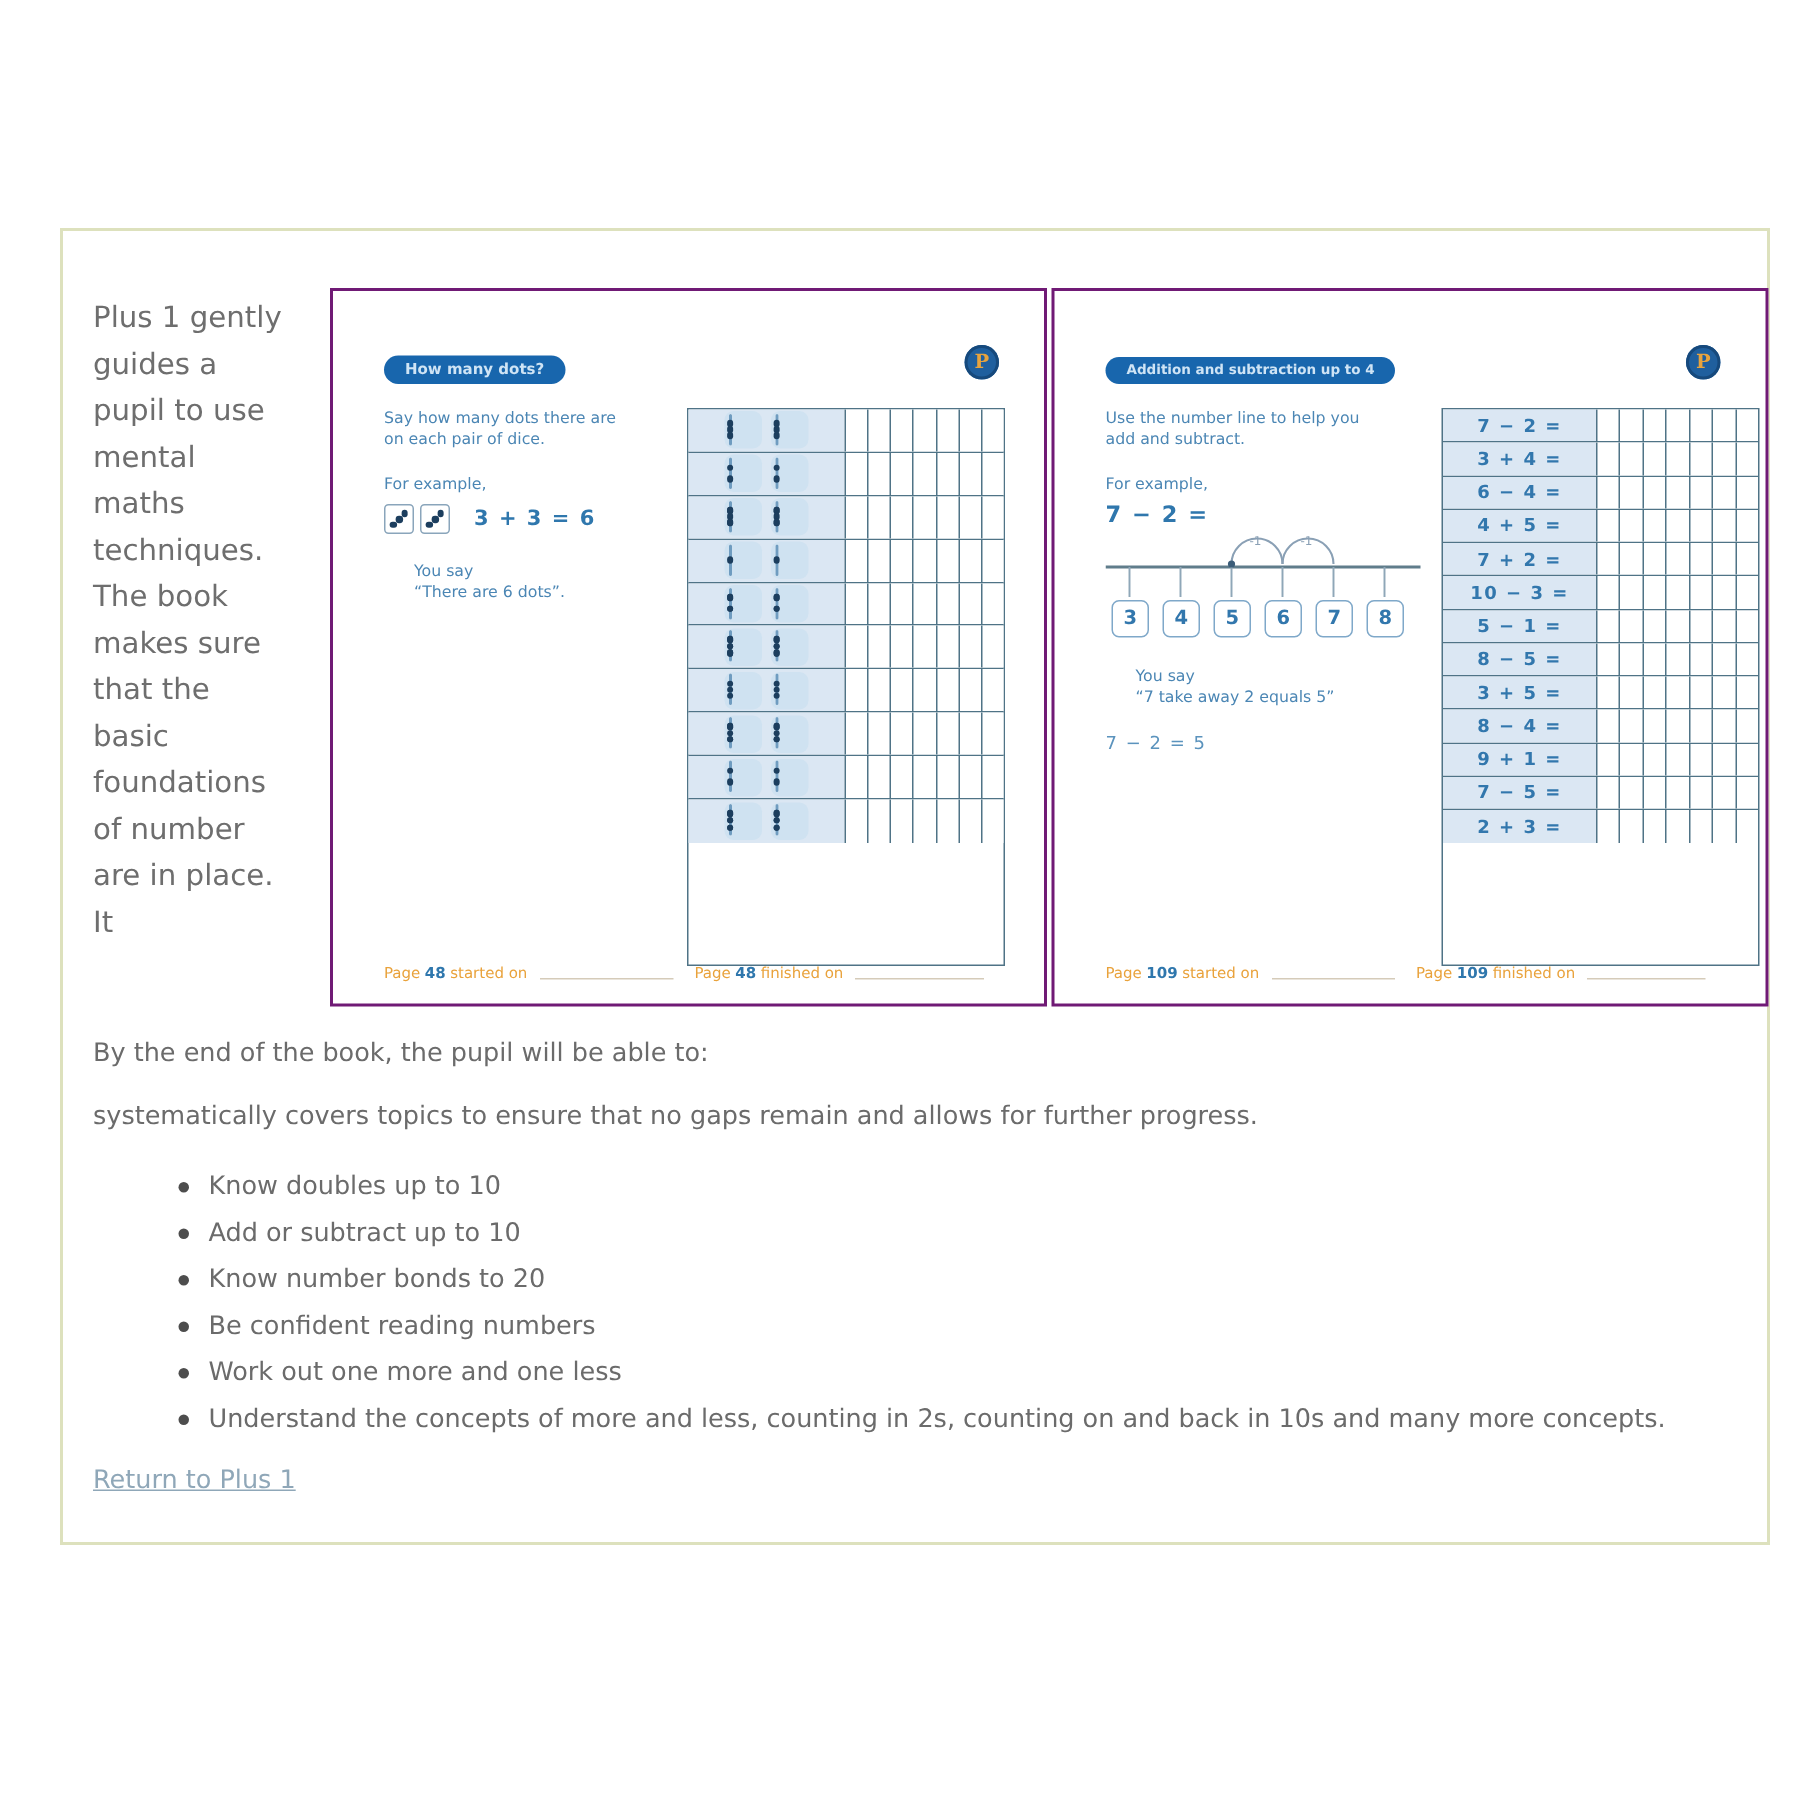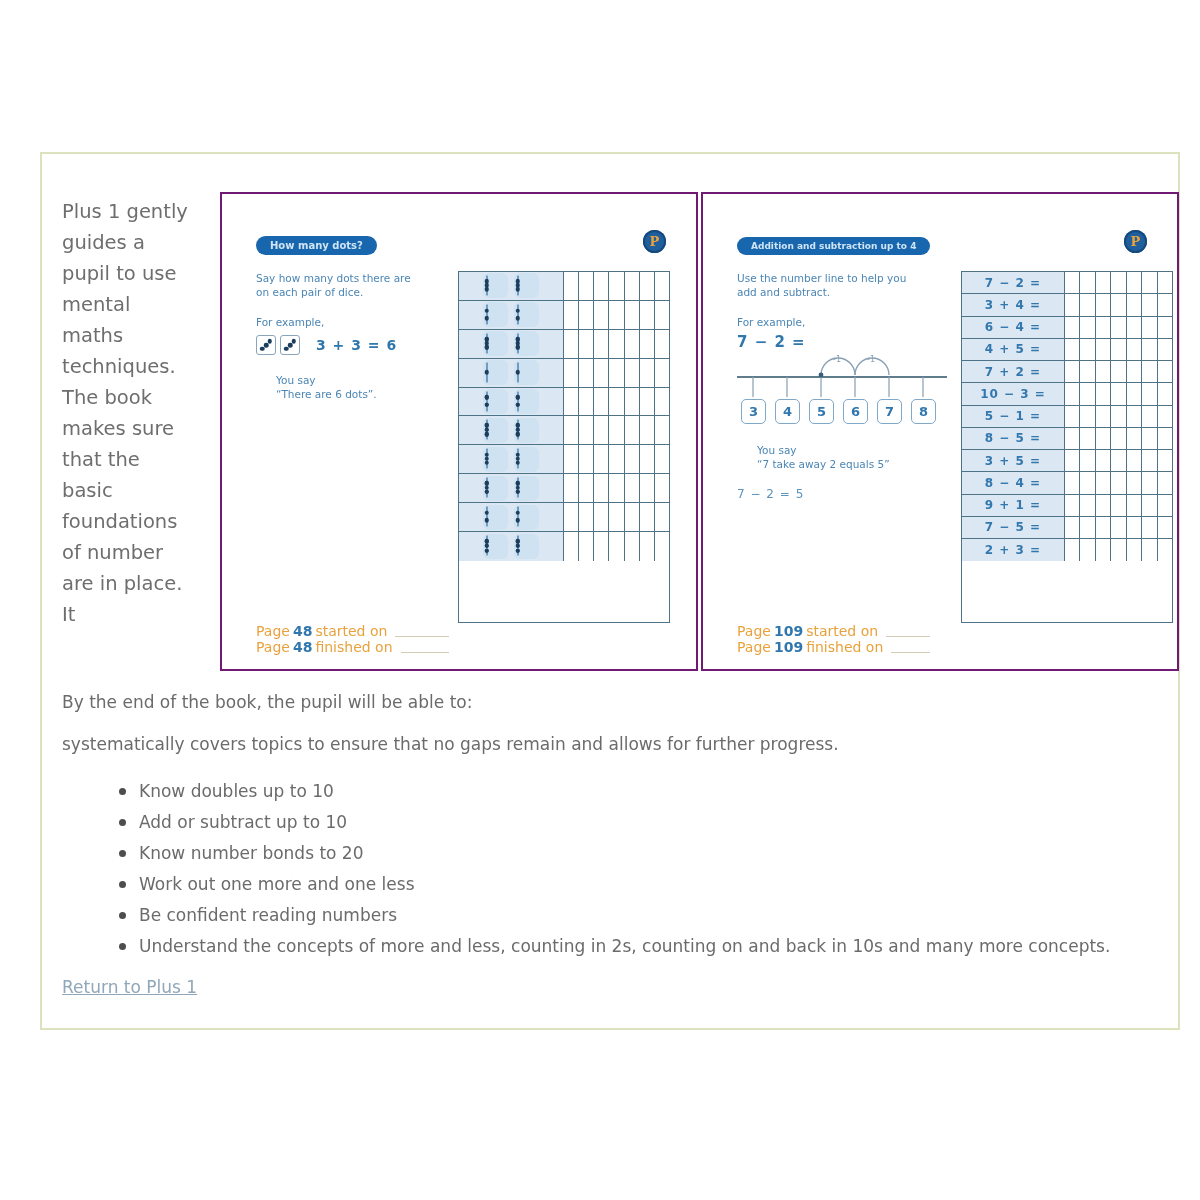--- a/index.html
+++ b/index.html
@@ -61,21 +61,21 @@
   .eq-row { height:22.25px; }
   
   .numberline { position:relative; width:216px; height:78px; margin:6px 0 2px 0; }
   .nl-svg { position:absolute; inset:0; }
   .nl-box {
     position:absolute; top:44px; width:25px; height:25px; background:#fff;
     border:1.5px solid #7fa8c9; border-radius:5px; color:#3277ad; font-weight:bold;
     font-size:13px; display:flex; align-items:center; justify-content:center;
   }
   
-  .page-footer { display:flex; margin-top:auto; font-size:14px; color:#e9a23b;flex-direction:column; }
+  .page-footer { display:flex; margin-top:auto; font-size:10px; color:#e9a23b; }
   .page-footer .half { width:50%; display:flex; align-items:flex-end; white-space:nowrap; }
   .page-footer .pnum { color:#2f77ad; font-weight:bold; margin:0 3px; }
   .page-footer .fill-line { flex:1; border-bottom:1px solid #d5cbb9; margin:0 14px 2px 8px; max-width:150px; }
   
   .content { color:#6b6b6b; font-size:17px; line-height:22px; }
   .content p { margin-top:20px; }
   .content ul { margin:26px 0 6px 55px; list-style:none; }
   .content li { margin-bottom:10px; position:relative; padding-left:22px; line-height:21px; }
   .content li::before { content:""; position:absolute; left:2px; top:7px; width:7px; height:7px;
                         border-radius:50%; background:#4d4d4d; }
@@ -465,20 +465,20 @@
     </div>
   </div>
 
   <div class="content">
     <p>By the end of the book, the pupil will be able to:</p>
     <p>systematically covers topics to ensure that no gaps remain and allows for further progress.</p>
     <ul id="bullet-list">
         <li>Know doubles up to 10</li>
         <li>Add or subtract up to 10</li>
         <li>Know number bonds to 20</li>
+        <li>Be confident reading numbers</li>
         <li>Work out one more and one less</li>
-        <li>Be confident reading numbers</li>
         <li>Understand the concepts of more and less, counting in 2s, counting on and back in 10s and many more concepts.</li>
       </ul>
     <a class="return-link">Return to Plus 1</a>
   </div>
 
 </div>
 
 </body></html>

